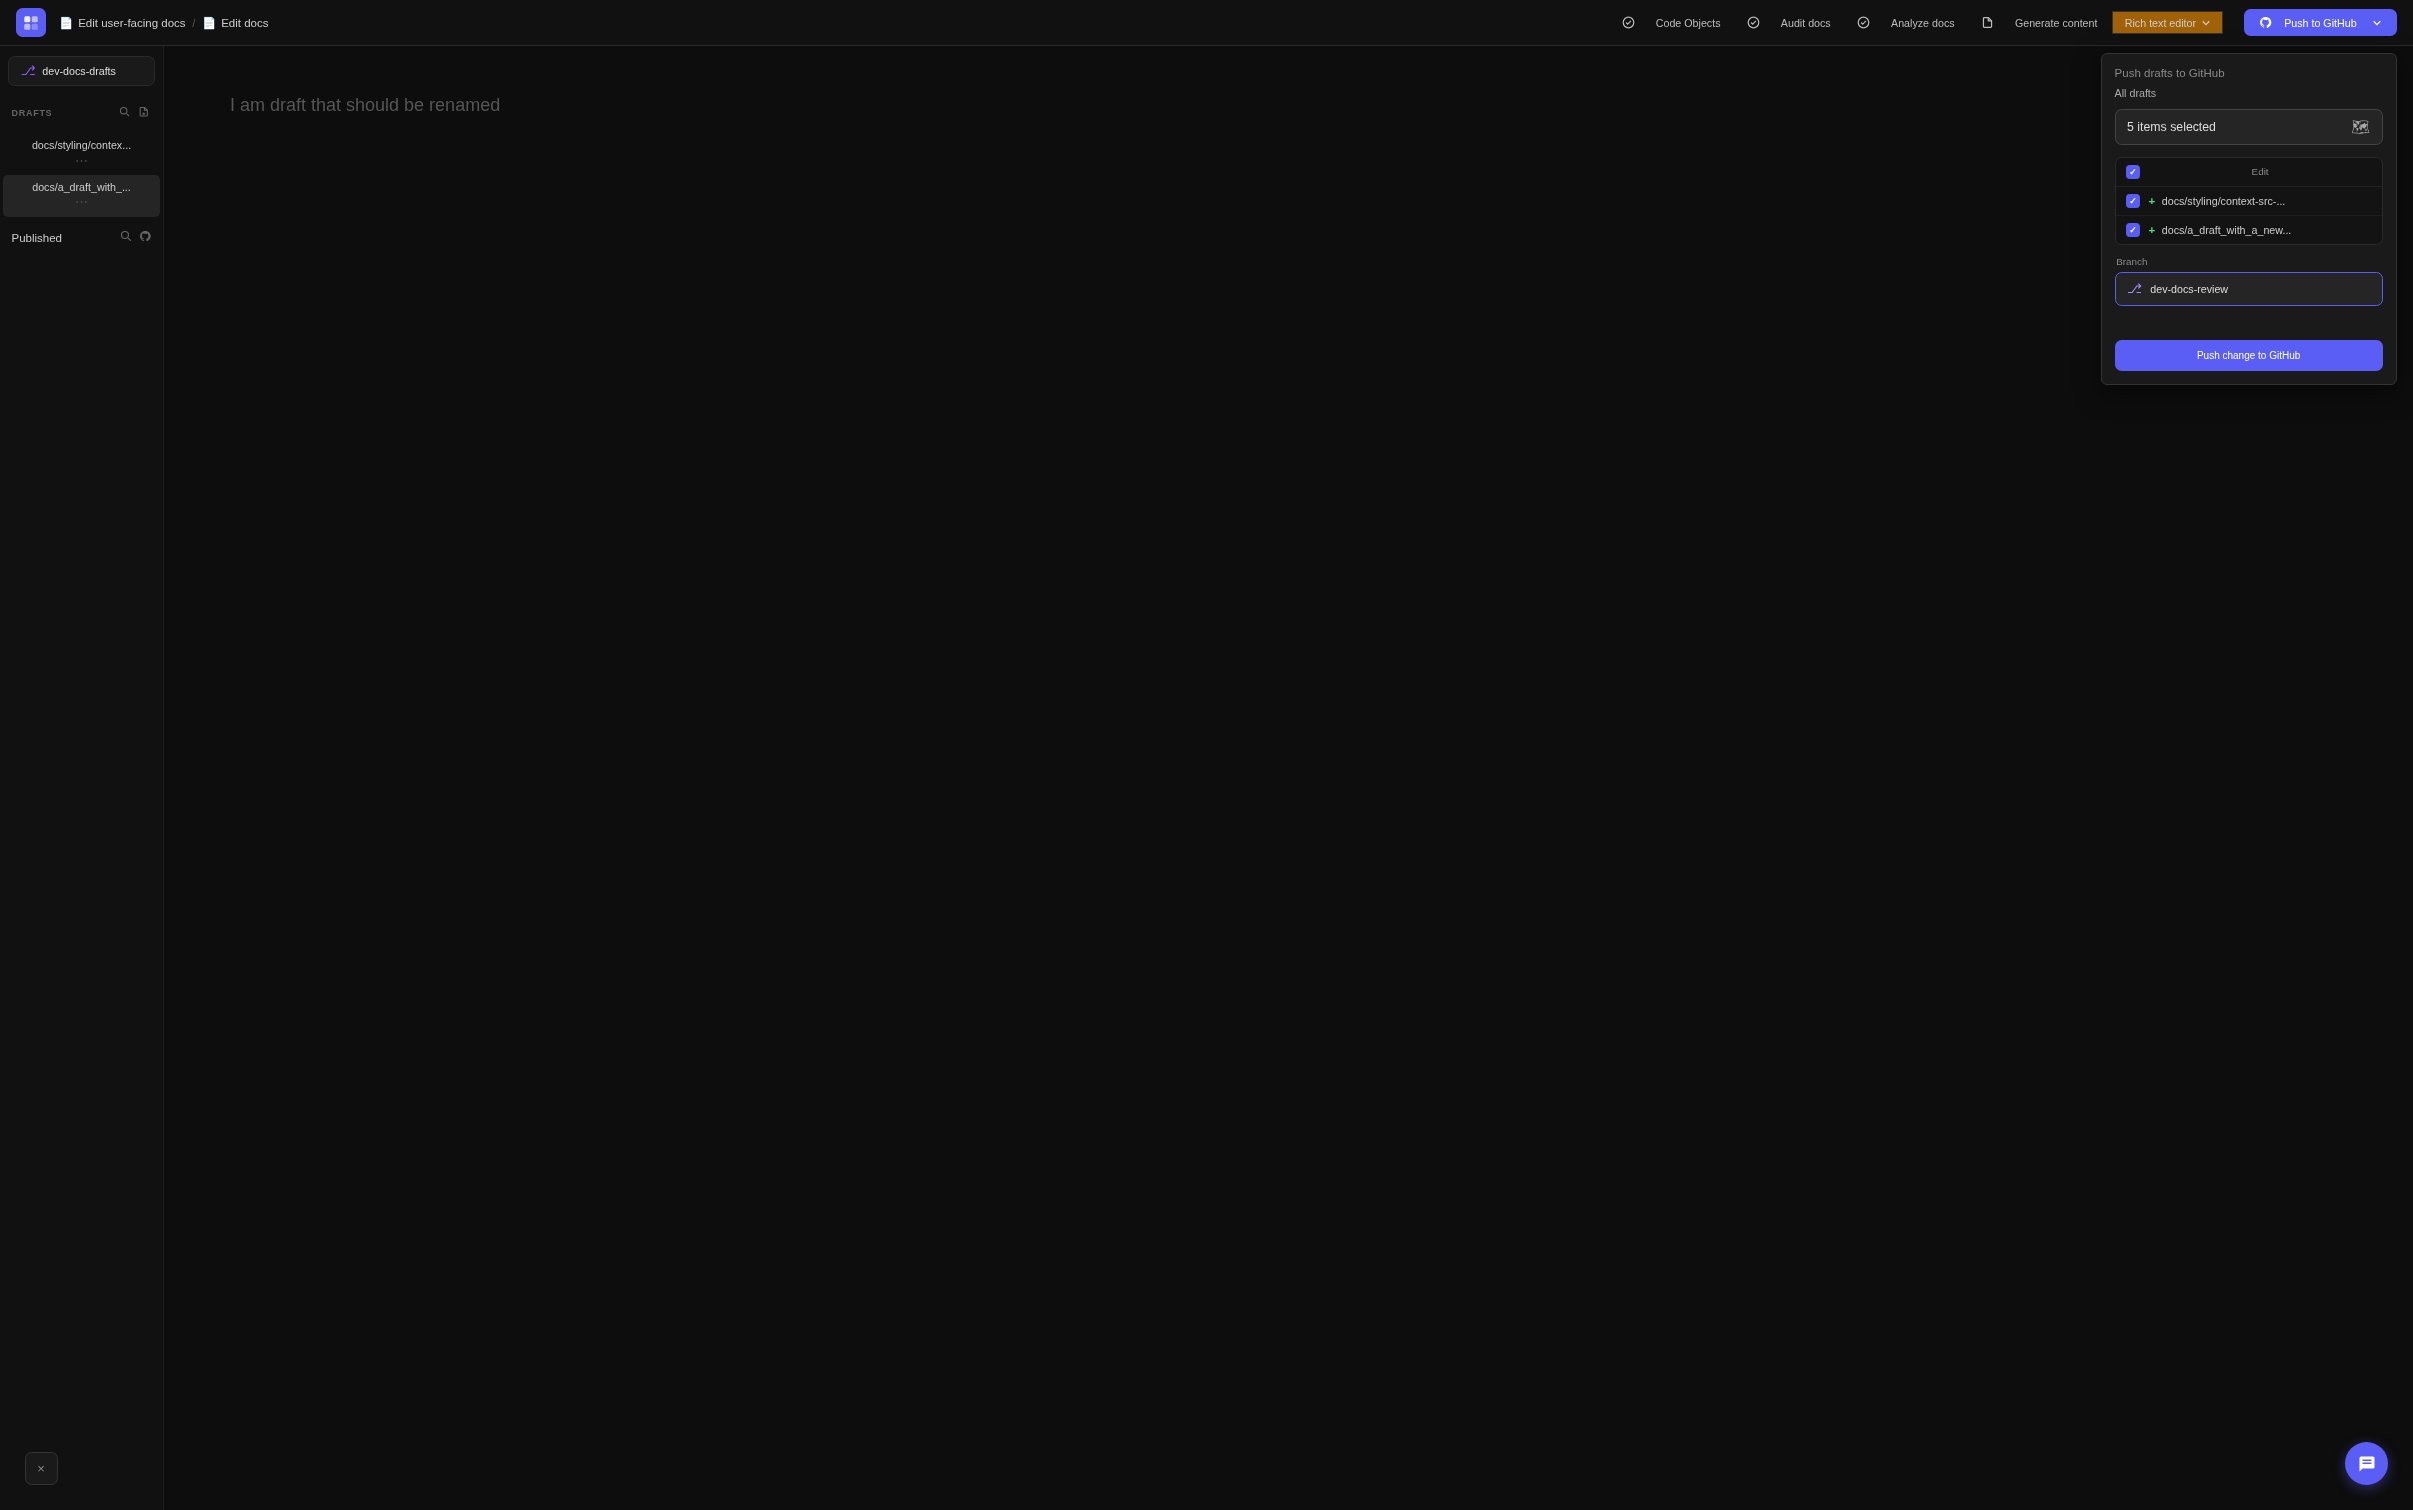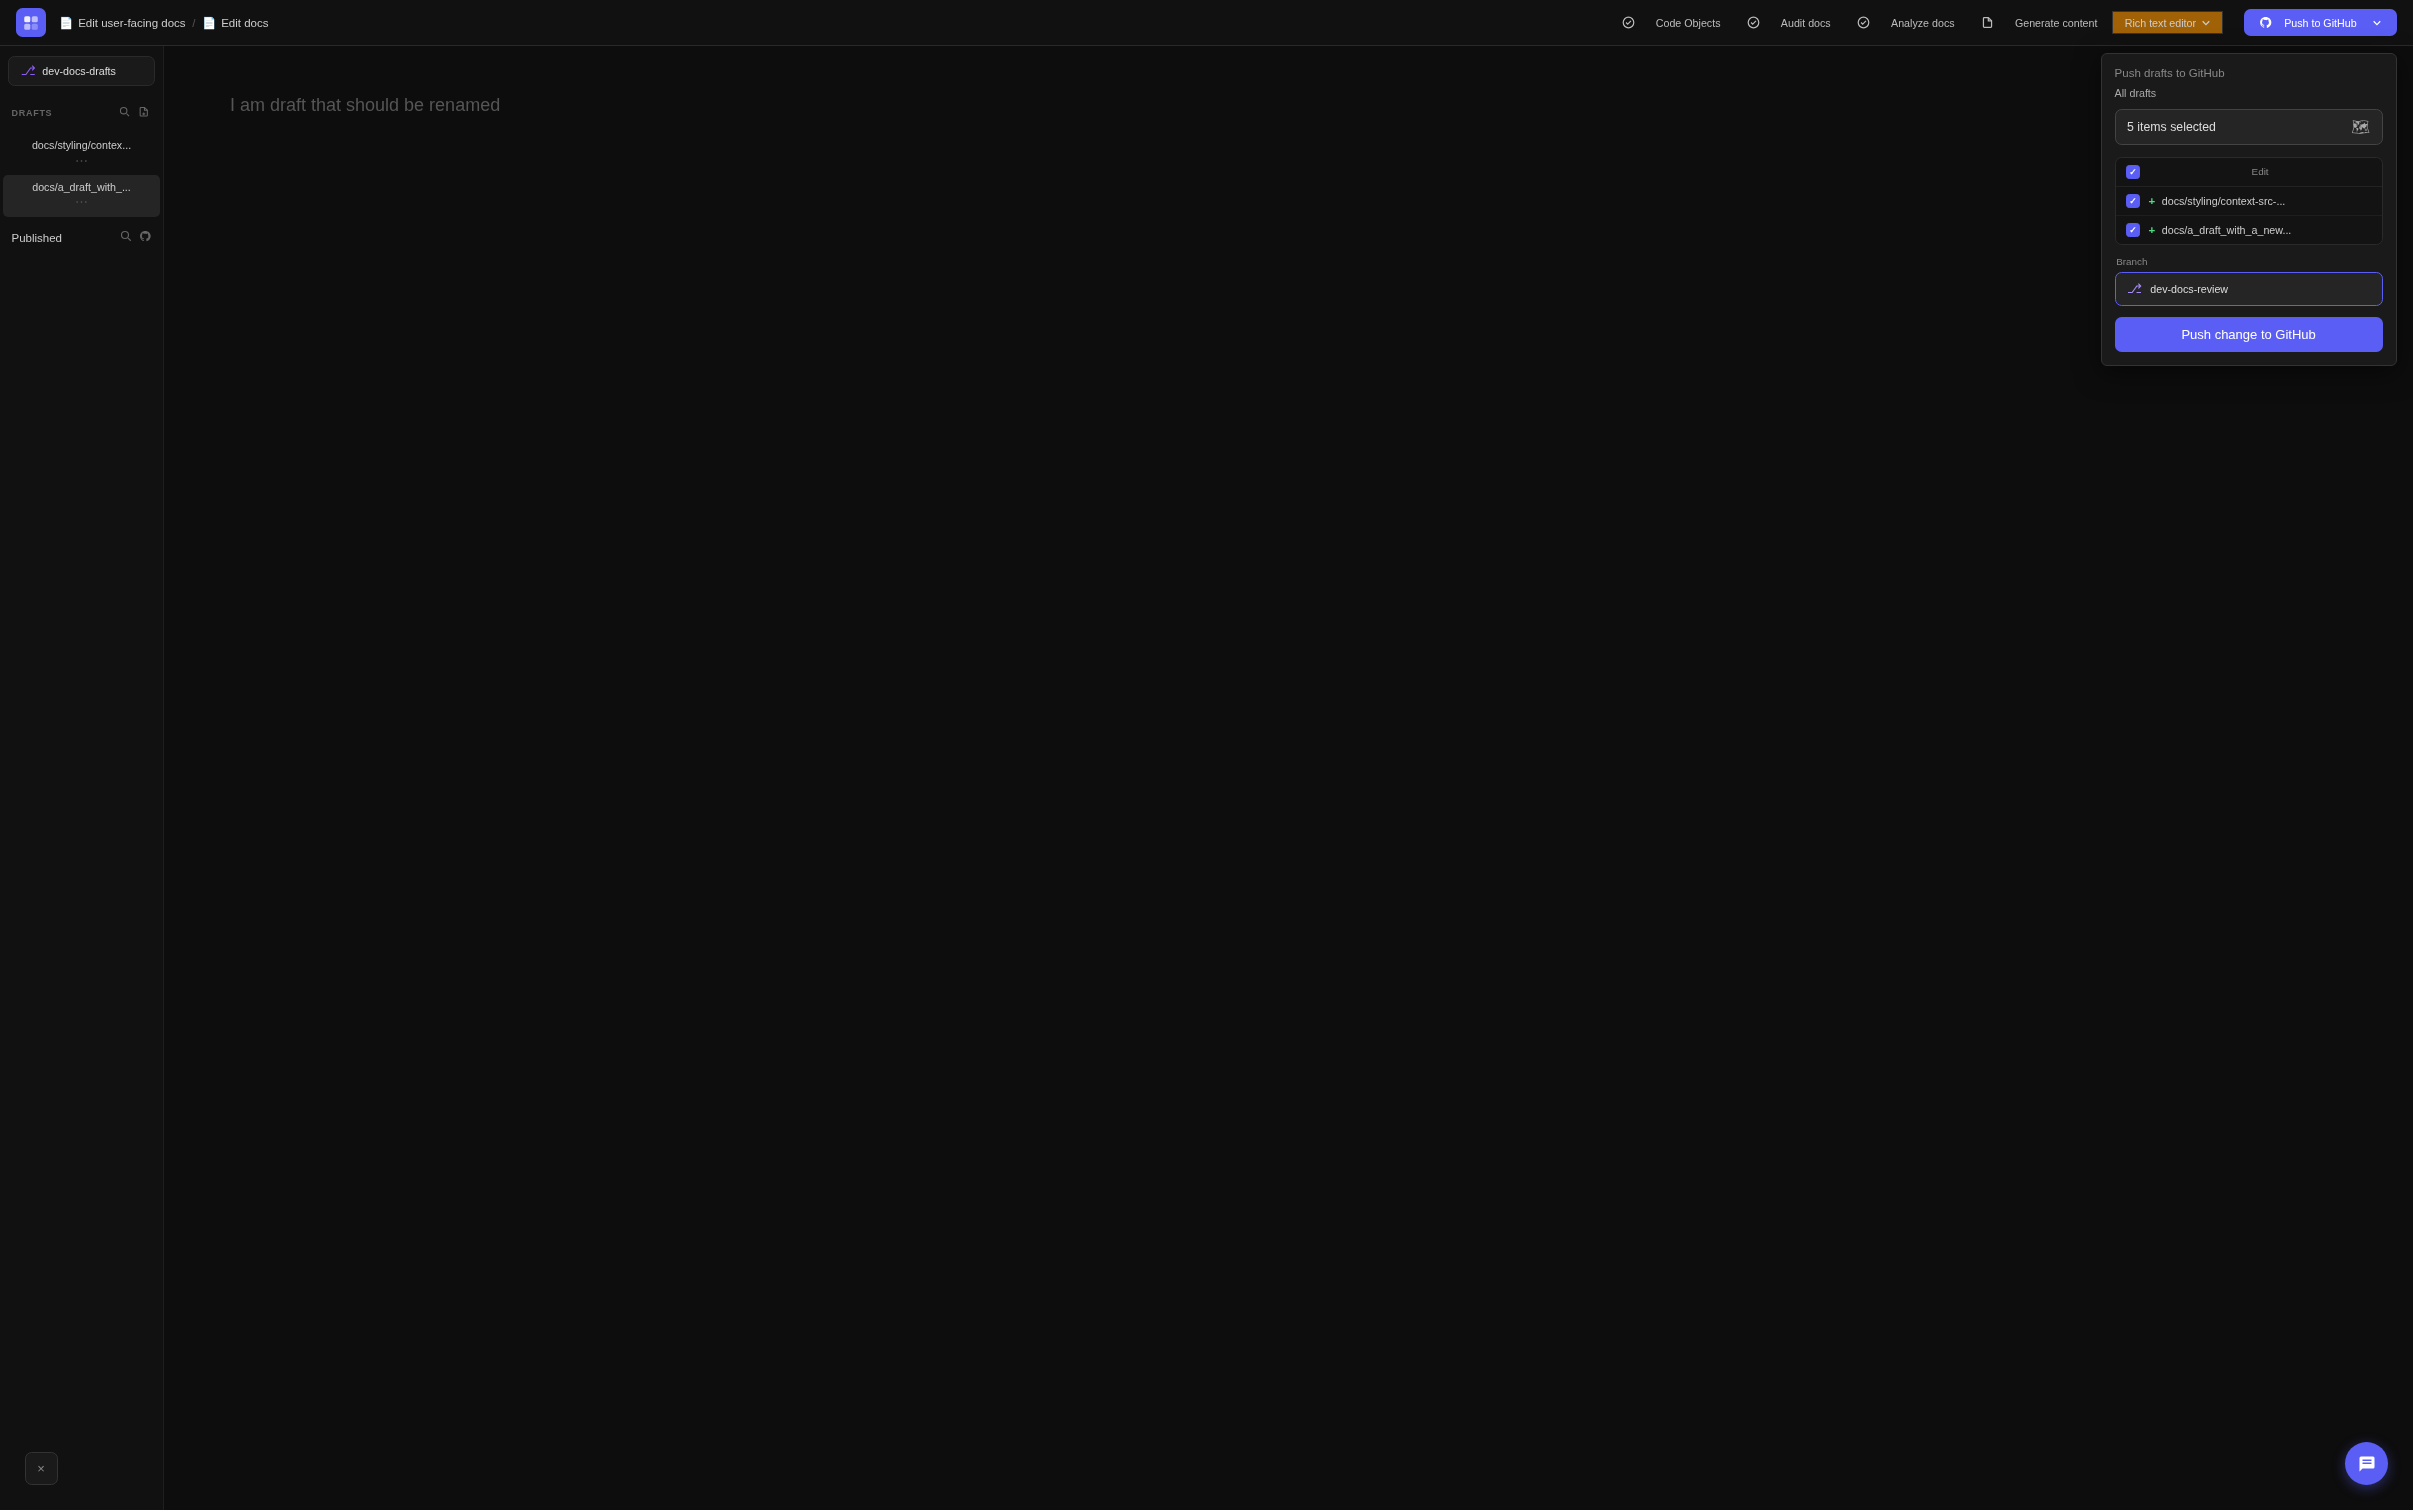--- a/index.html
+++ b/index.html
@@ -363,24 +363,25 @@
       color: #ddd;
     }
 
     .push-btn {
       width: 100%;
       padding: 9.9px;
       background: #5b5ef4;
       color: white;
       border: none;
       border-radius: 6.6px;
-      font-size: 13px;
+      font-size: 10px;
       font-weight: 500;
       cursor: pointer;
       text-align: center;
+      margin-top: 23px;
     }
 
     
     .bottom-close {
       position: fixed;
       bottom: 24.6px;
       left: 24.6px;
       width: 33px;
       height: 33px;
       background: #1a1a1a;

